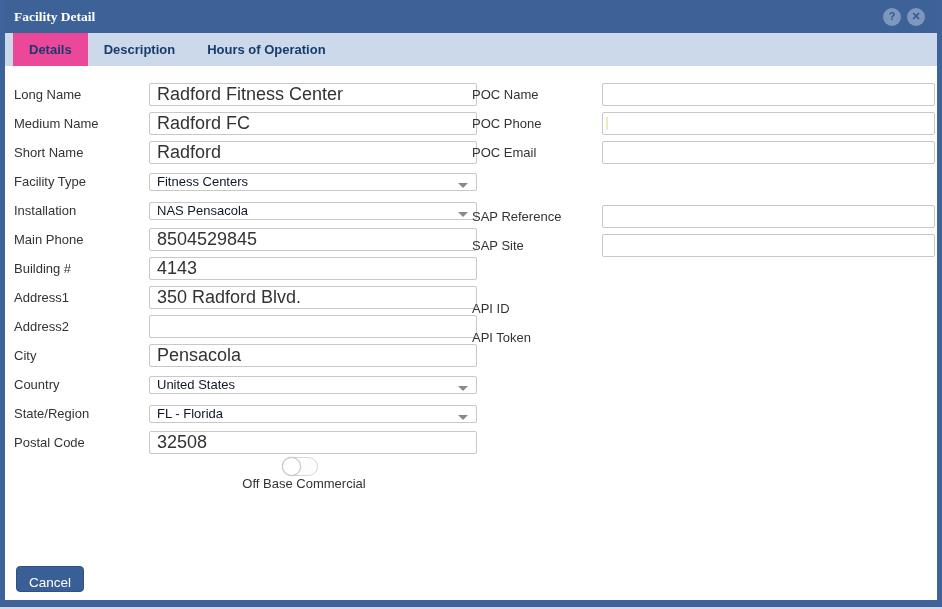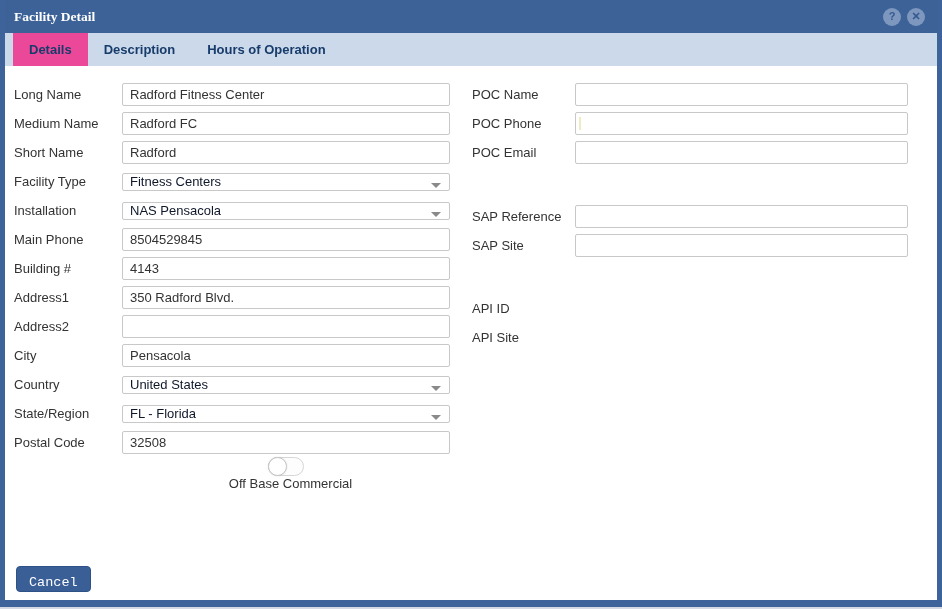--- a/index.html
+++ b/index.html
@@ -25,29 +25,29 @@
   .tabstrip { height:33px; background:#ccd9ea; display:flex; padding-left:8px; }
   .tab {
     line-height:33px; padding:0 16px; font-size:13px; font-weight:bold; color:#173c6b; cursor:pointer;
   }
   .tab.active { background:#ec4899; }
 
   
   .col { position:absolute; }
   .col-left  { left:9px;  top:80px; }
   .col-right { left:467px; top:80px; }
-  .row { display:flex; align-items:center; height:29px; }
+  .row { display:flex; align-items:center; height:29px;gap:27px; }
   .row .lbl { font-size:13px; color:#333333; }
   .col-left  .lbl { width:108px; }
   .col-right .lbl { width:103px; }
   .spacer-a { height:35px; }
   .spacer-b { height:34px; }
 
   input.txt {
-    height:23px; border:1px solid #c8c8c8; border-radius:2px; font-size:13px; color:#333;
+    height:23px; border:1px solid #c8c8c8; border-radius:2px; font-size:18px; color:#333;
     padding:0 7px; font-family:"Liberation Sans", sans-serif; background:#fff; outline:none;
   }
   .w-left  { width:328px; }
   .w-right { width:333px; }
 
   .combo {
     position:relative; height:18px; border:1px solid #c8c8c8; border-radius:2px; background:#fff;
     display:flex; align-items:center; padding:0 22px 0 7px; font-size:13px; color:#0f172a; cursor:pointer;
   }
   .caret {
@@ -68,21 +68,21 @@
   .knob {
     position:absolute; left:-1px; top:-1px; width:19px; height:19px; border-radius:50%;
     background:#ffffff; border:1px solid #c4c4c4; box-shadow:0 0 2px rgba(0,0,0,.12);
   }
   .toggle-label { font-size:13px; color:#333; margin-left:9px; }
 
   
   .btn {
     position:absolute; top:566px; height:26px; padding:8px 12px;
     background:#3a5f97; border:1px solid #2e5288; border-radius:4px;
-    color:#ffffff; font-size:13.5px; font-family:Liberation Mono, monospace; cursor:pointer;
+    color:#ffffff; font-size:13.5px; font-family:Liberation Sans, sans-serif; cursor:pointer;
   }
   .btn-cancel { left:11px; }
   .btn-save   { right:11px;margin-top:44px; }
 </style>
 </head>
 <body>
 
 <div class="dialog">
 
   <div class="titlebar">
@@ -193,21 +193,21 @@
     </div>
     <div class="row">
       <span class="lbl">SAP Site</span>
       <input class="txt w-right" value="" style="">
     </div>
     <div class="spacer-b"></div>
     <div class="row">
       <span class="lbl">API ID</span>
     </div>
     <div class="row">
-      <span class="lbl">API Site</span>
+      <span class="lbl">API Token</span>
     </div>
   </div>
 
   <button class="btn btn-cancel">Cancel</button>
   <button class="btn btn-save">Save</button>
 
 </div>
 <div class="bottom-strip"></div>
 
 </body></html>

